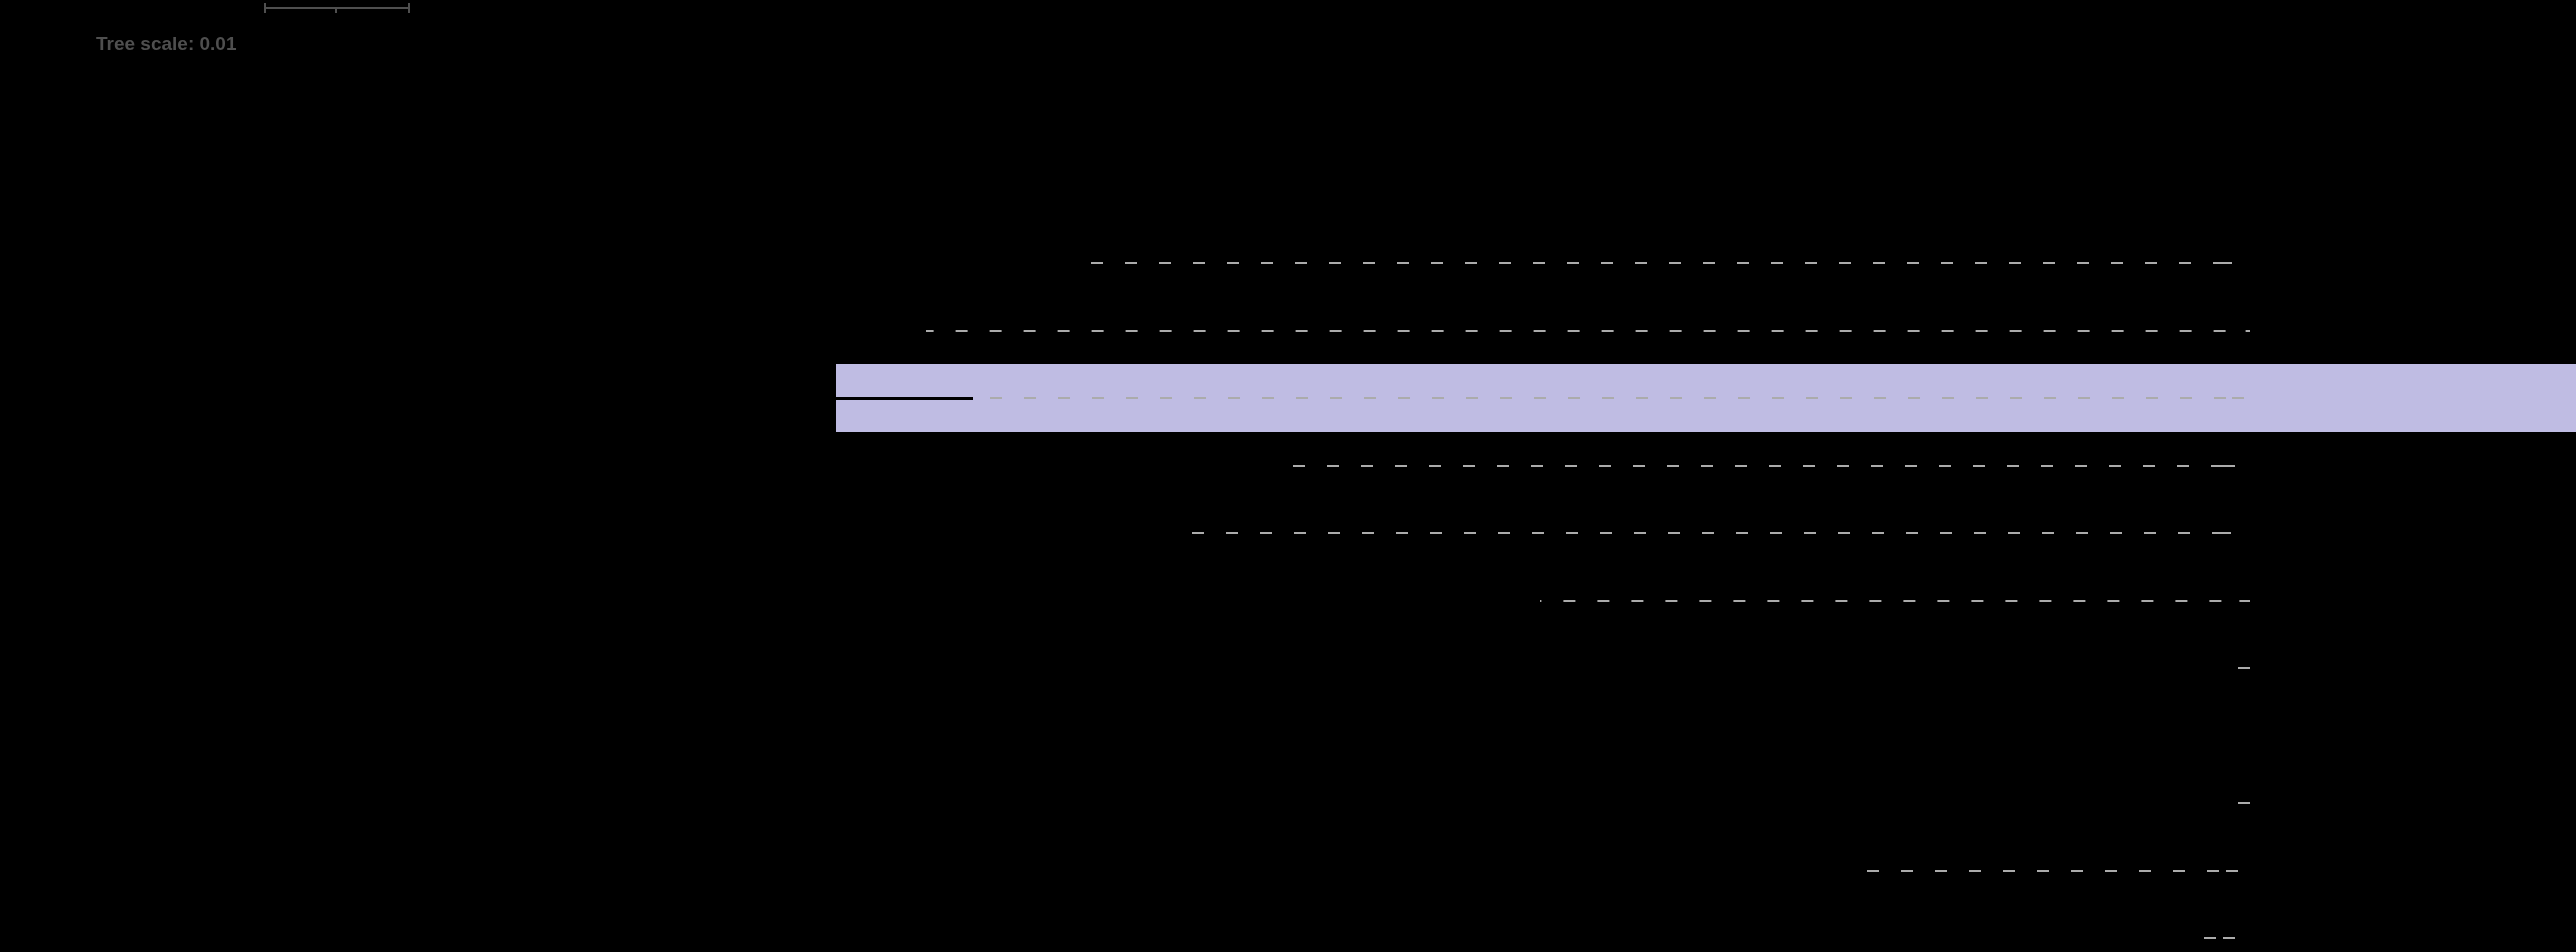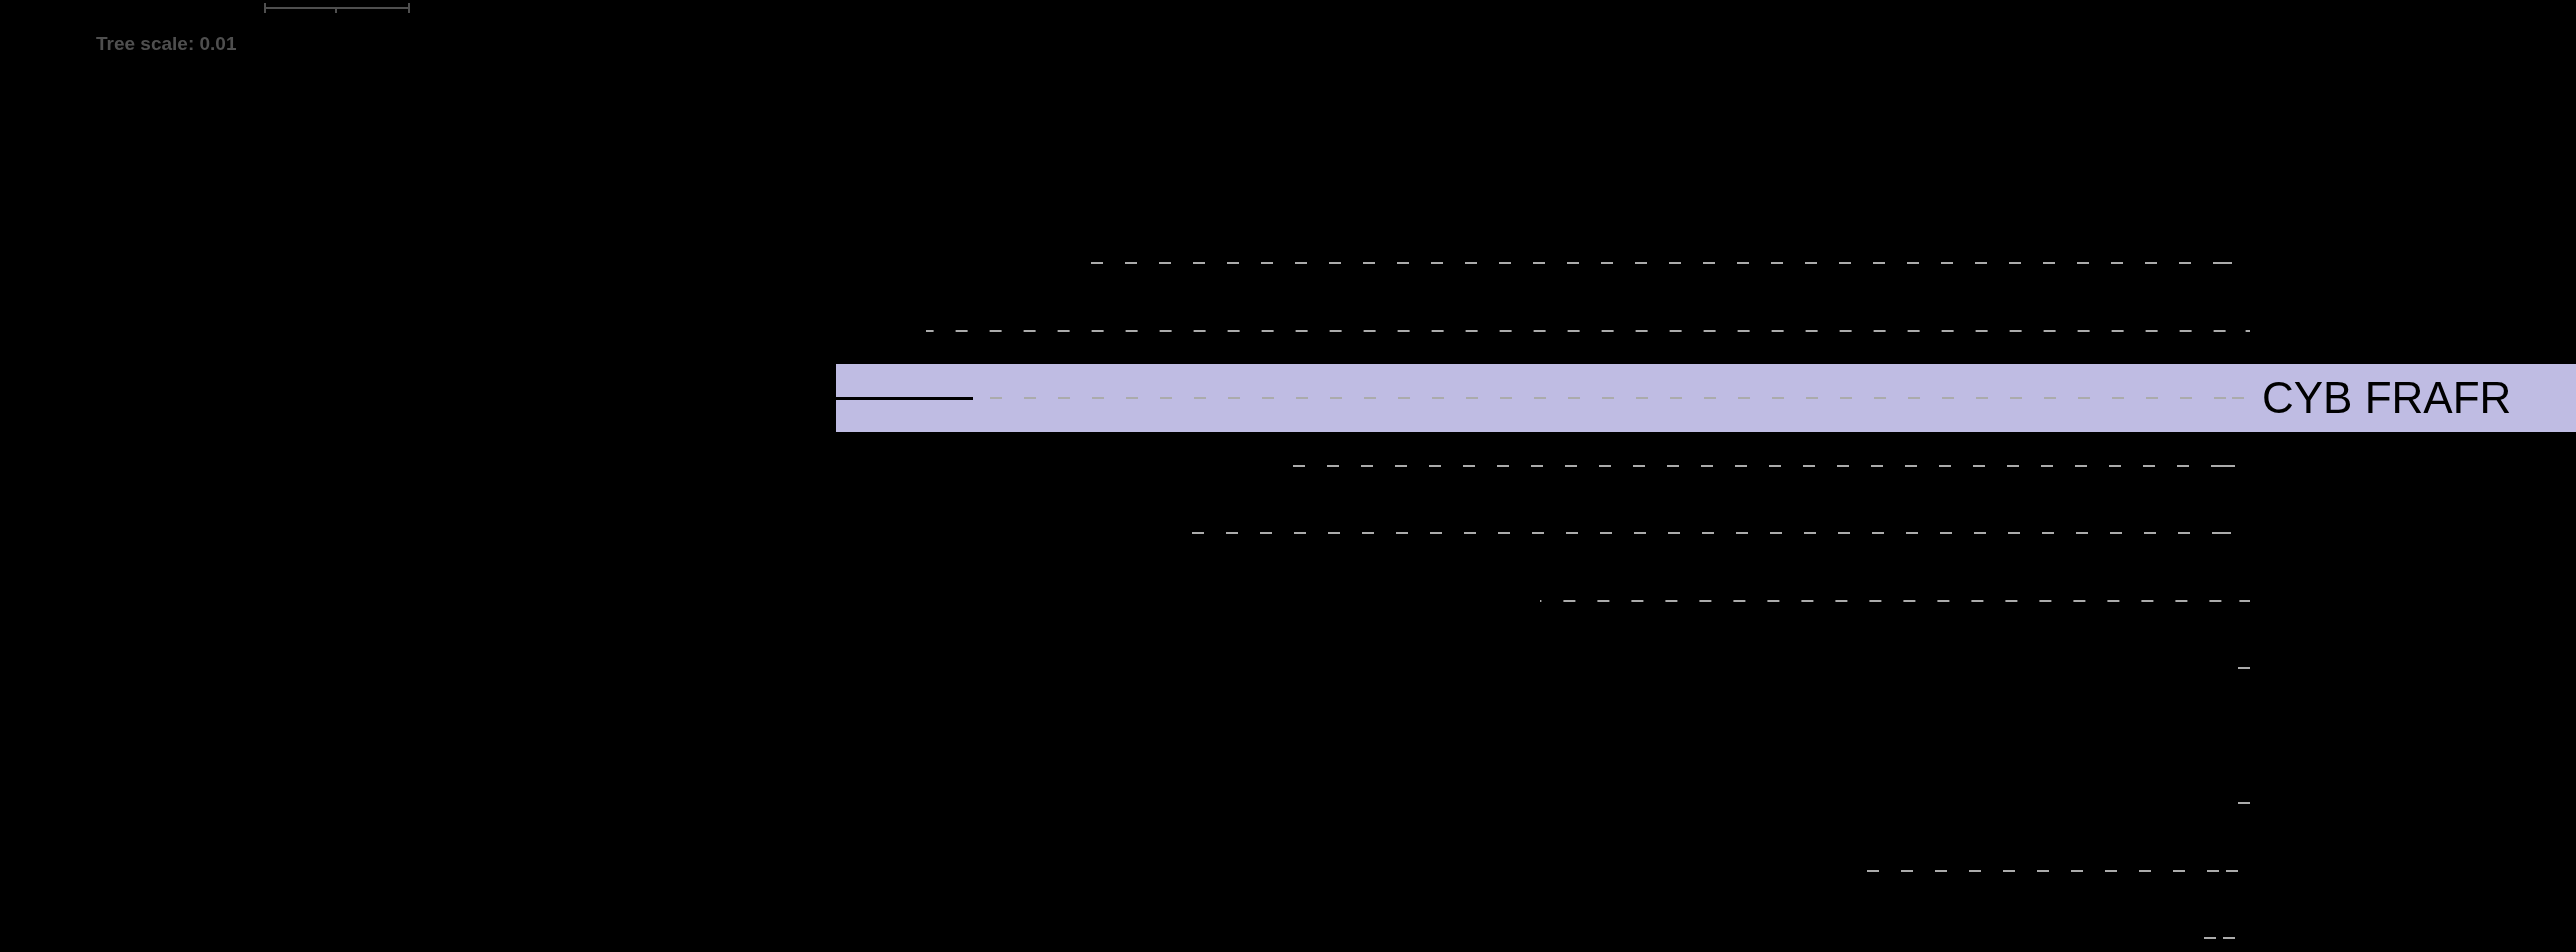--- a/index.html
+++ b/index.html
@@ -93,21 +93,20 @@
     <div class="tick tick-mid"></div>
     <div class="tick tick-right"></div>
   </div>
 
   <div class="rows">
       <div class="dash-line" style="left: 1087px; top: 262px; width: 1163px; background-image: repeating-linear-gradient(90deg, rgb(171, 171, 171) 0px, rgb(171, 171, 171) 12px, transparent 12px, transparent 34px); background-position: -30px 0px;"></div>
       <div class="dash-line" style="left: 926px; top: 330px; width: 1324px; background-image: repeating-linear-gradient(90deg, rgb(171, 171, 171) 0px, rgb(171, 171, 171) 12px, transparent 12px, transparent 34px); background-position: -4.4px 0px;"></div>
       <div class="leaf-highlight" style="left: 836px; top: 364px; width: 1767px; height: 68px;"></div>
       <div class="dash-line" style="left: 974px; top: 397px; width: 1276px; background-image: repeating-linear-gradient(90deg, rgb(171, 171, 171) 0px, rgb(171, 171, 171) 12px, transparent 12px, transparent 34px); background-position: -18px 0px;"></div>
       <div class="branch-line" style="left: 836px; top: 397px; width: 137px;"></div>
-      <div class="leaf-label" style="left: 2262px; top: 364px; height: 68px;">CYB FRAFR</div>
       <div class="dash-line" style="left: 1285px; top: 465px; width: 964px; background-image: repeating-linear-gradient(90deg, rgb(171, 171, 171) 0px, rgb(171, 171, 171) 12px, transparent 12px, transparent 34px); background-position: -26px 0px;"></div>
       <div class="dash-line" style="left: 1189px; top: 532px; width: 1061px; background-image: repeating-linear-gradient(90deg, rgb(171, 171, 171) 0px, rgb(171, 171, 171) 12px, transparent 12px, transparent 34px); background-position: -31px 0px;"></div>
       <div class="dash-line" style="left: 1540px; top: 600px; width: 710px; background-image: repeating-linear-gradient(90deg, rgb(171, 171, 171) 0px, rgb(171, 171, 171) 12px, transparent 12px, transparent 34px); background-position: -10.6px 0px;"></div>
       <div class="dash-line" style="left: 2233px; top: 667px; width: 16.5px; background-image: repeating-linear-gradient(90deg, rgb(171, 171, 171) 0px, rgb(171, 171, 171) 12px, transparent 12px, transparent 34px); background-position: -29px 0px;"></div>
       <div class="dash-line" style="left: 2233px; top: 802px; width: 16.5px; background-image: repeating-linear-gradient(90deg, rgb(171, 171, 171) 0px, rgb(171, 171, 171) 12px, transparent 12px, transparent 34px); background-position: -29px 0px;"></div>
       <div class="dash-line" style="left: 1857px; top: 870px; width: 393px; background-image: repeating-linear-gradient(90deg, rgb(171, 171, 171) 0px, rgb(171, 171, 171) 12px, transparent 12px, transparent 34px); background-position: -24px 0px;"></div>
       <div class="dash-line" style="left: 2197px; top: 937px; width: 53px; background-image: repeating-linear-gradient(90deg, rgb(171, 171, 171) 0px, rgb(171, 171, 171) 12px, transparent 12px, transparent 34px); background-position: -27px 0px;"></div>
     </div>
 
 </div>

